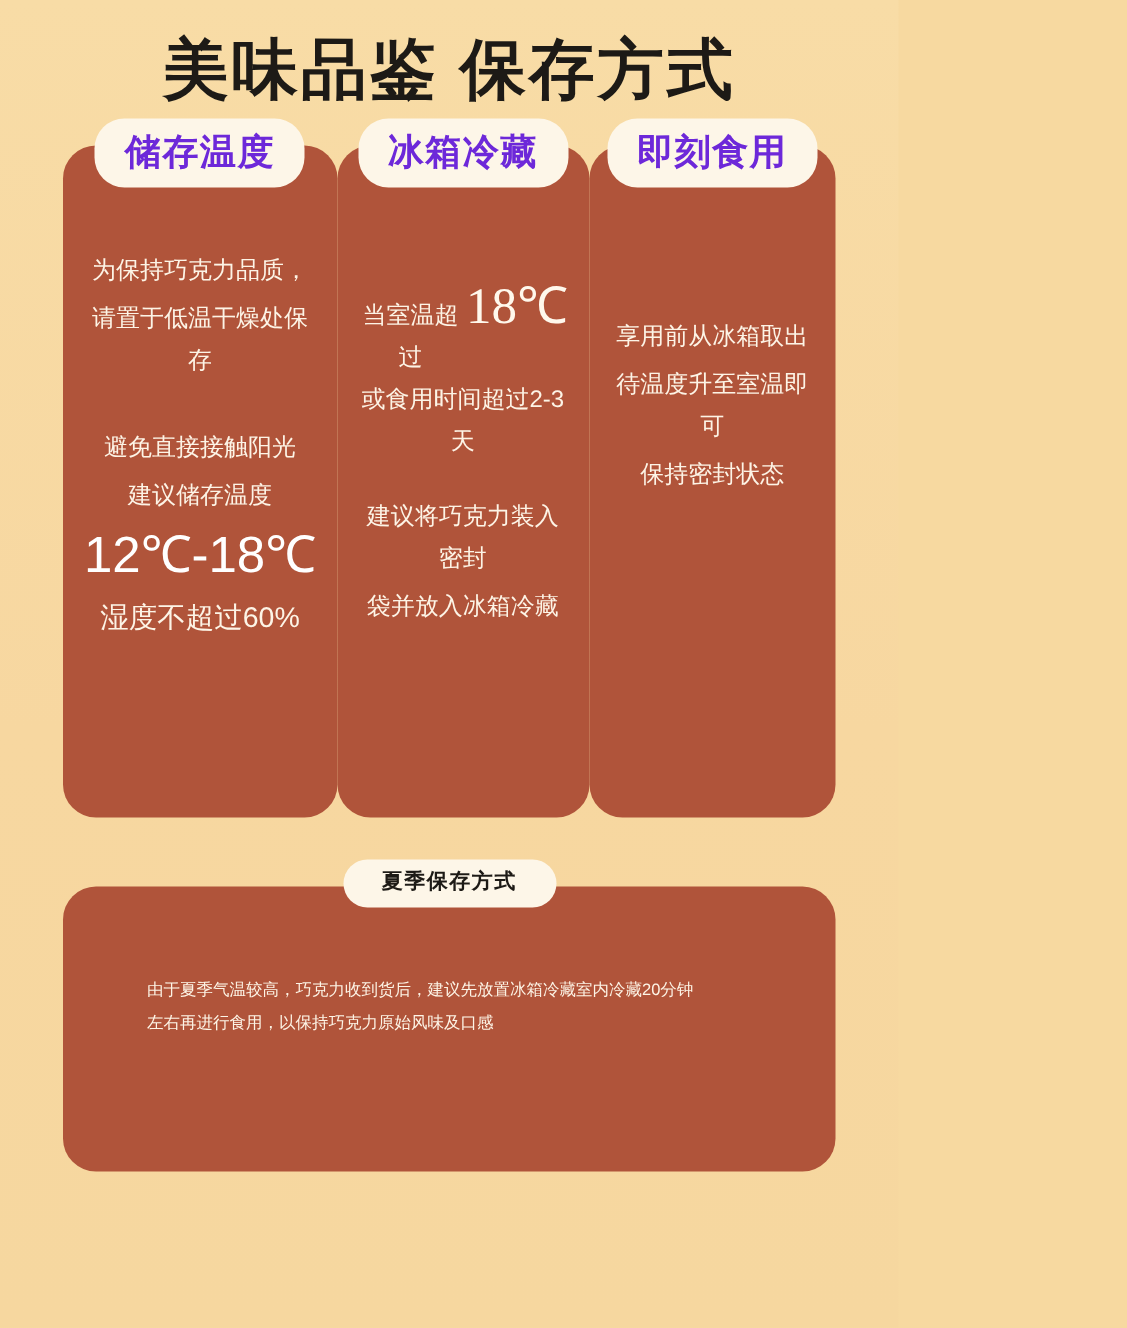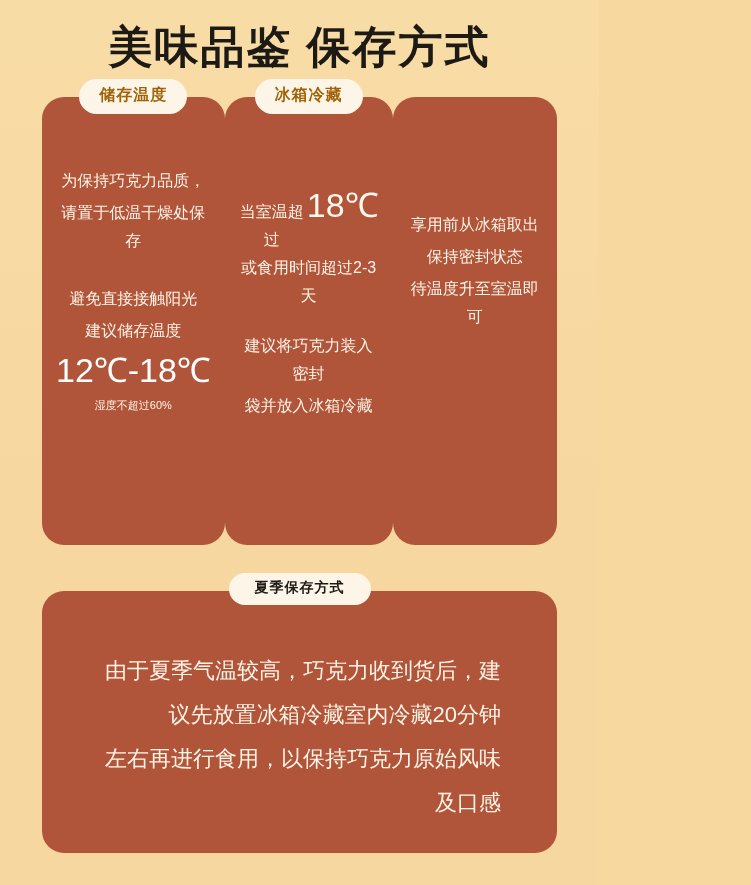--- a/index.html
+++ b/index.html
@@ -60,22 +60,22 @@
   }
   .card.mid {
     width: 192px;
   }
   .card-tag {
     position: absolute;
     top: -18px;
     left: 50%;
     transform: translateX(-50%);
     background: #fdf6e8;
-    color: #a16207;
-    font-size: 16px;
+    color: #6d28d9;
+    font-size: 24px;
     font-weight: bold;
     border-radius: 20px;
     padding: 6px 20px 8px 20px;
     white-space: nowrap;
     letter-spacing: 1px;
   }
   .card-body {
     width: 100%;
     color: #fdf4e6;
     text-align: center;
@@ -100,24 +100,25 @@
     color: #ffffff;
     line-height: 1.25;
     margin: 2px 0 4px 0;
   }
   .inline-row {
     display: flex;
     align-items: baseline;
     justify-content: center;
     gap: 2px;
     flex-wrap: nowrap;
+    font-family: Liberation Serif, serif;
   }
   .inline-row .txt { font-size: 16px; }
   .small-note {
-    font-size: 11px;
+    font-size: 19px;
   }
 
   
   .bottom-wrap {
     padding: 0 42px;
     margin-top: 46px;
     box-sizing: border-box;
   }
   .bottom-card {
     position: relative;
@@ -136,23 +137,23 @@
     color: #1d1a16;
     font-size: 14px;
     font-weight: bold;
     border-radius: 20px;
     padding: 6px 26px 8px 26px;
     white-space: nowrap;
     letter-spacing: 1px;
   }
   .bottom-text {
     color: #fdf4e6;
-    font-size: 22px;
+    font-size: 11px;
     line-height: 2;
-    text-align: right;
+    text-align: left;
   }
 </style>
 </head>
 <body>
 
 <div class="page">
 
   <div class="header">
     <div class="header-title">
       <span class="part1">美味品鉴</span><span class="part2">保存方式</span>
@@ -185,27 +186,28 @@
             <span class="big-temp">18℃</span>
         </div>
         <div class="block">或食用时间超过2-3天</div>
         <div class="spacer-md"></div>
         <div class="block">建议将巧克力装入密封</div>
         <div class="block">袋并放入冰箱冷藏</div>
       </div>
     </div>
 
     <div class="card">
+      <div class="card-tag">即刻食用</div>
       <div class="card-body">
         <div class="spacer-lg"></div>
         <div class="spacer-lg"></div>
         <div class="spacer-md"></div>
         <div class="block">享用前从冰箱取出</div>
+        <div class="block">待温度升至室温即可</div>
         <div class="block">保持密封状态</div>
-        <div class="block">待温度升至室温即可</div>
       </div>
     </div>
 
   </div>
 
   <div class="bottom-wrap">
     <div class="bottom-card">
       <div class="bottom-tag">夏季保存方式</div>
       <div class="bottom-text">由于夏季气温较高，巧克力收到货后，建议先放置冰箱冷藏室内冷藏20分钟</div>
       <div class="bottom-text">左右再进行食用，以保持巧克力原始风味及口感</div>

